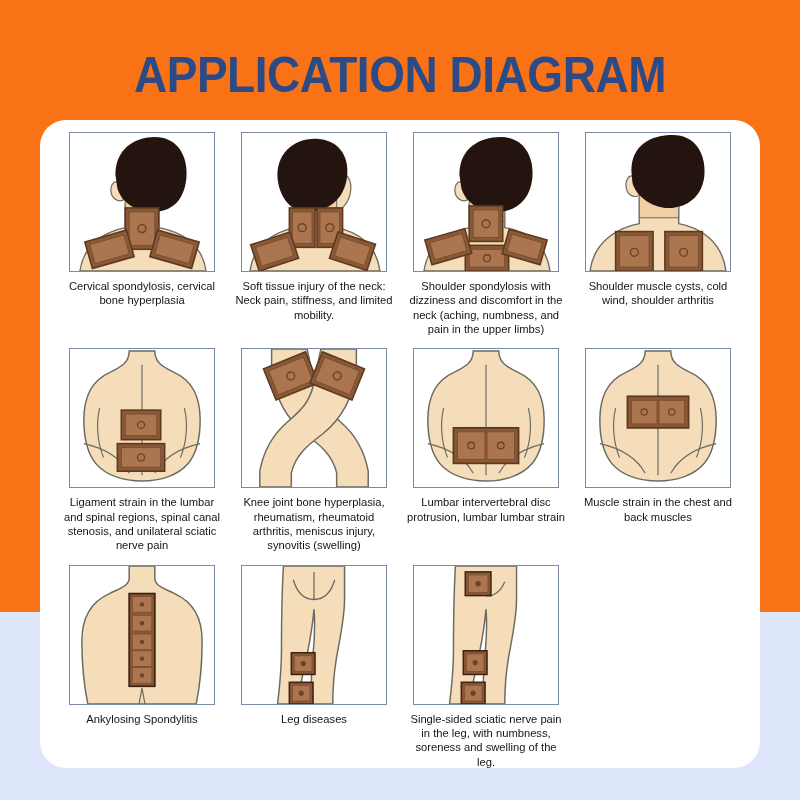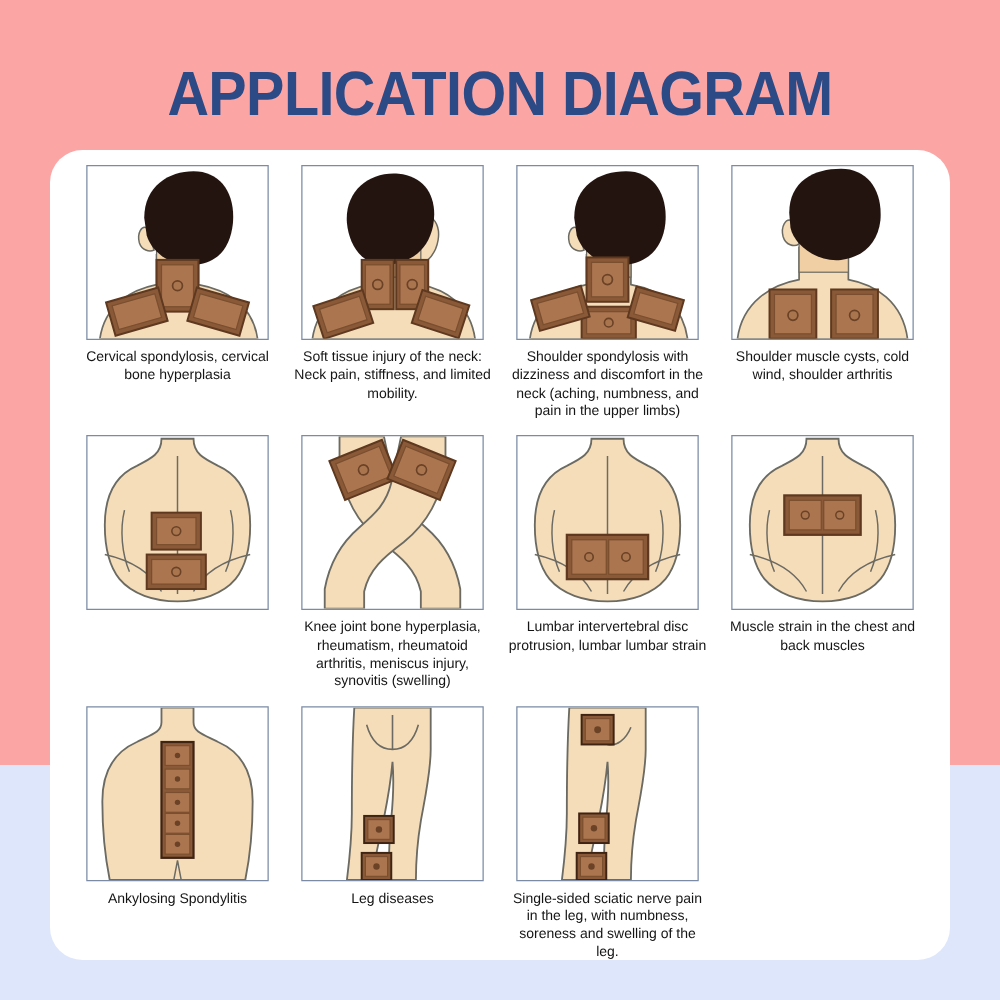--- a/index.html
+++ b/index.html
@@ -5,21 +5,21 @@
   * { box-sizing: border-box; margin: 0; padding: 0; }
   html, body {
     width: 800px; height: 800px;
     background: #dde6fb;
     font-family: "Liberation Sans", sans-serif;
     overflow: hidden;
   }
   #page {
     position: relative;
     width: 800px; height: 612px;
-    background: #fca5a5;
+    background: #f97316;
   }
   .title {
     position: absolute;
     top: 46px; left: 0; right: 0;
     text-align: center;
     font-size: 50px;
     font-weight: 700;
     letter-spacing: -0.5px;
     color: #2b4a86;
     font-family: "Liberation Sans Narrow", "Liberation Sans", sans-serif;
@@ -198,20 +198,21 @@
               <rect x="56" y="66" width="32" height="22" fill="#ab7550" stroke="#7a4e2e" stroke-width="1"></rect>
               <circle cx="72" cy="77" r="3.6" fill="#a9754f" stroke="#6b4226" stroke-width="1.3"></circle>
             </g>
             <g>
               <rect x="48" y="96" width="48" height="28" fill="#8a5a38" stroke="#5e391f" stroke-width="1.6"></rect>
               <rect x="52" y="100" width="40" height="20" fill="#ab7550" stroke="#7a4e2e" stroke-width="1"></rect>
               <circle cx="72" cy="110" r="3.6" fill="#a9754f" stroke="#6b4226" stroke-width="1.3"></circle>
             </g>
           </svg>
         </div>
+        <div class="caption">Ligament strain in the lumbar and spinal regions, spinal canal stenosis, and unilateral sciatic nerve pain</div>
       </div>
 
       <div class="cell">
         <div class="frame">
           <svg viewBox="0 0 146 140">
             <path d="M30 0 L66 0 L74 38 C78 54 86 62 100 74 C114 86 124 102 128 124 L128 140 L96 140 L96 126 C92 108 80 98 64 86 C44 70 34 50 30 24 Z" fill="#f6ddb9" stroke="#6b6b63" stroke-width="1.5"></path>
             <path d="M116 0 L80 0 L72 38 C68 54 60 62 46 74 C32 86 22 102 18 124 L18 140 L50 140 L50 126 C54 108 66 98 82 86 C102 70 112 50 116 24 Z" fill="#f6ddb9" stroke="#6b6b63" stroke-width="1.5"></path>
             <g transform="rotate(-22 50 26)">
               <rect x="26" y="10" width="46" height="34" fill="#8a5a38" stroke="#5e391f" stroke-width="1.6"></rect>
               <rect x="30" y="14" width="38" height="26" fill="#ab7550" stroke="#7a4e2e" stroke-width="1"></rect>

